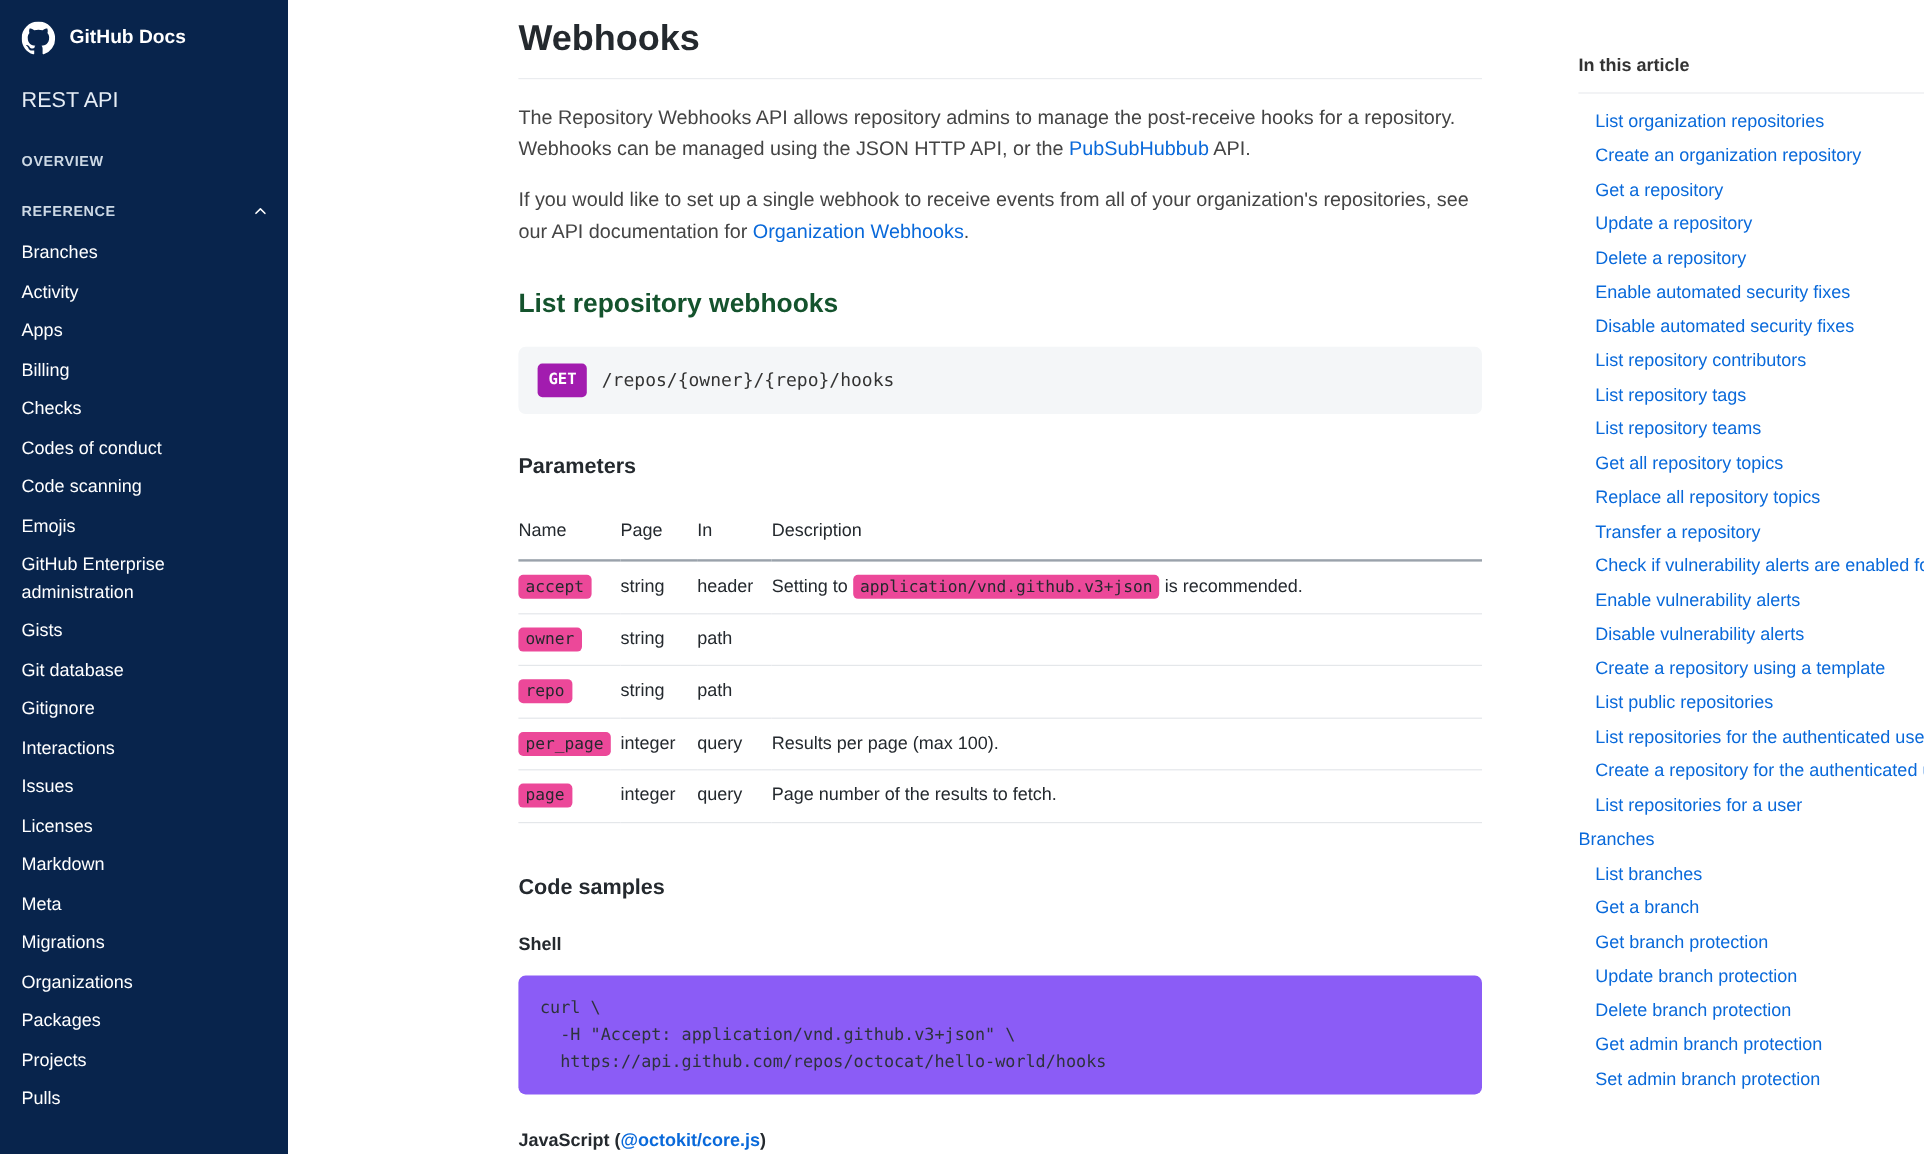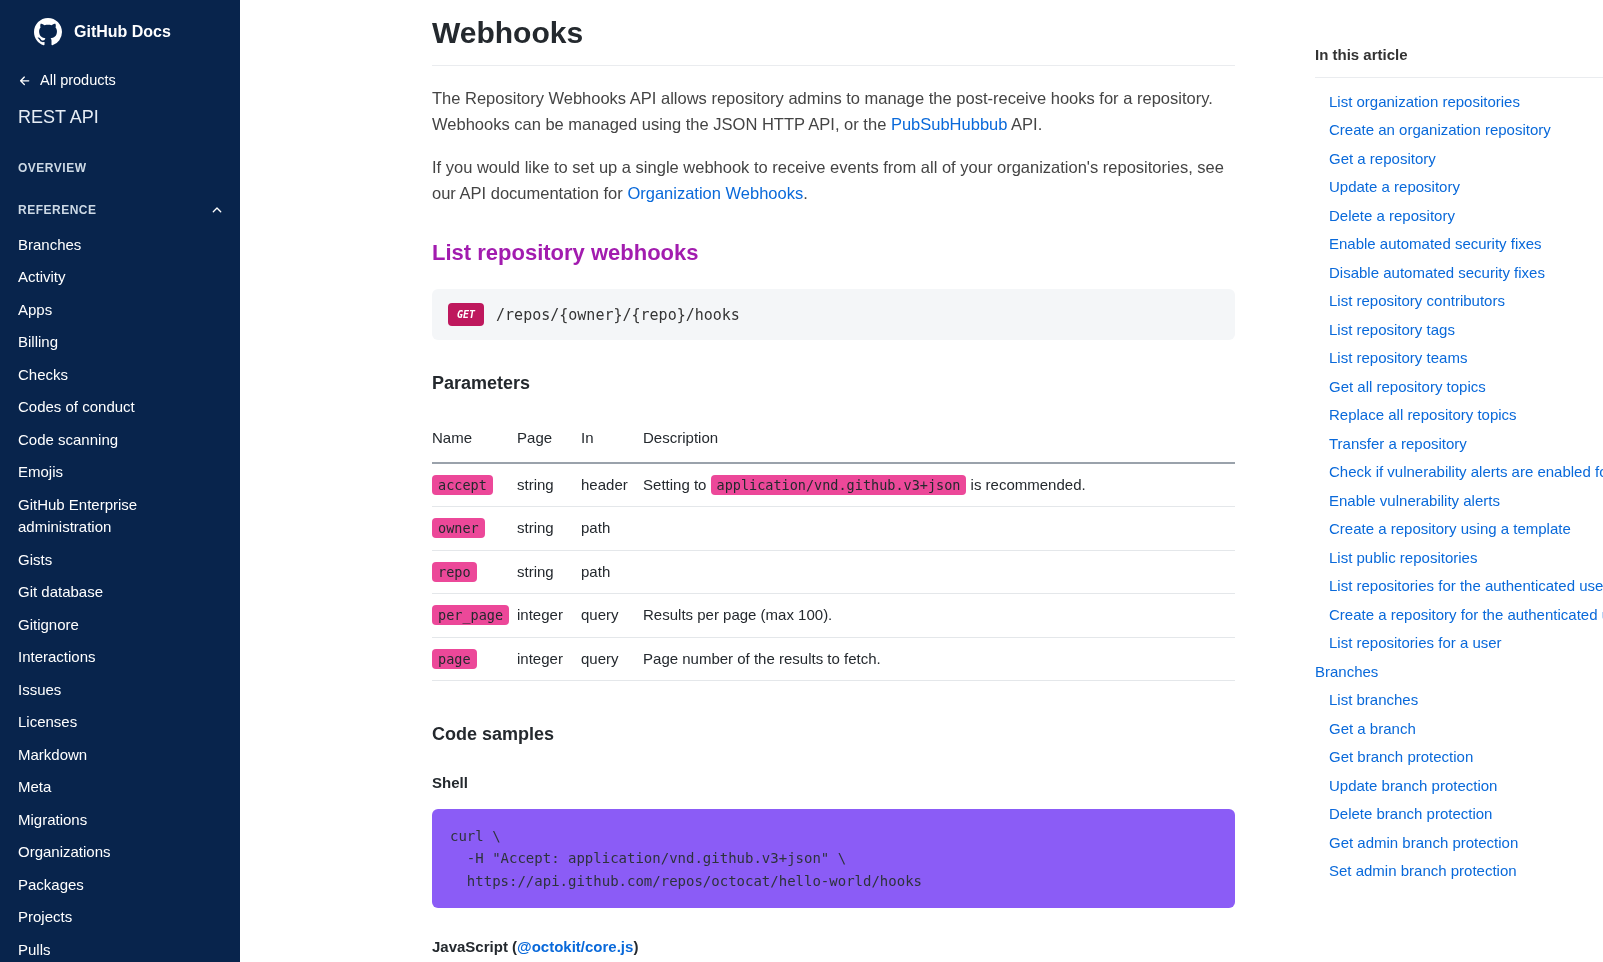--- a/index.html
+++ b/index.html
@@ -16,21 +16,21 @@
   width: 240px;
   background: #08244c;
   color: #fff;
   flex-shrink: 0;
   overflow-y: auto;
   padding-bottom: 20px;
 }
 .sidebar-header {
   display: flex;
   align-items: center;
-  padding: 18px 16px 18px 34px;
+  padding: 18px 16px 18px 18px;
 }
 .sidebar-header svg { flex-shrink: 0; }
 .sidebar-title {
   font-size: 16px;
   font-weight: 600;
   margin-left: 12px;
 }
 .all-products {
   display: flex;
   align-items: center;
@@ -79,44 +79,43 @@
   margin-bottom: 20px;
 }
 .intro {
   font-size: 16.5px;
   color: #444;
   margin-bottom: 18px;
   line-height: 1.55;
 }
 .intro a, .subheading a { color: #0969da; text-decoration: none; }
 .section-title {
-  color: #a21caf;
+  color: #14532d;
   font-size: 22px;
   font-weight: 600;
   margin-top: 30px;
   margin-bottom: 20px;
 }
 .endpoint-box {
   background: #f4f6f8;
   border-radius: 6px;
   padding: 14px 16px;
   display: flex;
   align-items: center;
   margin-bottom: 30px;
 }
 .method-badge {
-  background: #be185d;
+  background: #a21caf;
   color: #fff;
-  font-size: 10px;
+  font-size: 13px;
   font-weight: 600;
   padding: 4px 9px;
   border-radius: 4px;
   font-family: SFMono-Regular, Consolas, monospace;
   margin-right: 12px;
-  font-style: italic;
 }
 .endpoint-path {
   font-family: SFMono-Regular, Consolas, monospace;
   font-size: 15px;
   color: #333;
 }
 h3.params {
   font-size: 18px;
   font-weight: 600;
   margin-bottom: 20px;
@@ -201,26 +200,20 @@
 </style>
 </head>
 <body>
 
 <nav class="sidebar">
   <div class="sidebar-header">
     <svg width="28" height="28" viewBox="0 0 16 16" fill="#fff">
         <path d="M8 0C3.58 0 0 3.58 0 8c0 3.54 2.29 6.53 5.47 7.59.4.07.55-.17.55-.38 0-.19-.01-.82-.01-1.49-2.01.37-2.53-.49-2.69-.94-.09-.23-.48-.94-.82-1.13-.28-.15-.68-.52-.01-.53.63-.01 1.08.58 1.23.82.72 1.21 1.87.87 2.33.66.07-.52.28-.87.51-1.07-1.78-.2-3.64-.89-3.64-3.95 0-.87.31-1.59.82-2.15-.08-.2-.36-1.02.08-2.12 0 0 .67-.21 2.2.82.64-.18 1.32-.27 2-.27.68 0 1.36.09 2 .27 1.53-1.04 2.2-.82 2.2-.82.44 1.1.16 1.92.08 2.12.51.56.82 1.27.82 2.15 0 3.07-1.87 3.75-3.65 3.95.29.25.54.73.54 1.48 0 1.07-.01 1.93-.01 2.2 0 .21.15.46.55.38A8.013 8.013 0 0016 8c0-4.42-3.58-8-8-8z"></path>
       </svg>
     <span class="sidebar-title">GitHub Docs</span>
-  </div>
-  <div class="all-products">
-    <svg width="14" height="14" viewBox="0 0 16 16" fill="#fff">
-        <path d="M7.78 12.53a.75.75 0 01-1.06 0L2.47 8.28a.75.75 0 010-1.06l4.25-4.25a.75.75 0 011.06 1.06L4.81 7h7.44a.75.75 0 010 1.5H4.81l2.97 2.97a.75.75 0 010 1.06z"></path>
-      </svg>
-    <span>All products</span>
   </div>
   <div class="sidebar-product">REST API</div>
   <div class="sidebar-heading overview">OVERVIEW</div>
   <div class="sidebar-heading">
     <span>REFERENCE</span>
     <svg width="14" height="14" viewBox="0 0 16 16" fill="#fff">
         <path d="M3.22 10.53a.75.75 0 001.06 0L8 6.81l3.72 3.72a.75.75 0 101.06-1.06l-4.25-4.25a.75.75 0 00-1.06 0L3.22 9.47a.75.75 0 000 1.06z"></path>
       </svg>
   </div>
   <div id="sidebar-items">
@@ -335,20 +328,21 @@
       <div class="toc-link">Enable automated security fixes</div>
       <div class="toc-link">Disable automated security fixes</div>
       <div class="toc-link">List repository contributors</div>
       <div class="toc-link">List repository tags</div>
       <div class="toc-link">List repository teams</div>
       <div class="toc-link">Get all repository topics</div>
       <div class="toc-link">Replace all repository topics</div>
       <div class="toc-link">Transfer a repository</div>
       <div class="toc-link">Check if vulnerability alerts are enabled for a repository</div>
       <div class="toc-link">Enable vulnerability alerts</div>
+      <div class="toc-link">Disable vulnerability alerts</div>
       <div class="toc-link">Create a repository using a template</div>
       <div class="toc-link">List public repositories</div>
       <div class="toc-link">List repositories for the authenticated user</div>
       <div class="toc-link">Create a repository for the authenticated user</div>
       <div class="toc-link">List repositories for a user</div>
       <div class="toc-link l1">Branches</div>
       <div class="toc-link">List branches</div>
       <div class="toc-link">Get a branch</div>
       <div class="toc-link">Get branch protection</div>
       <div class="toc-link">Update branch protection</div>

